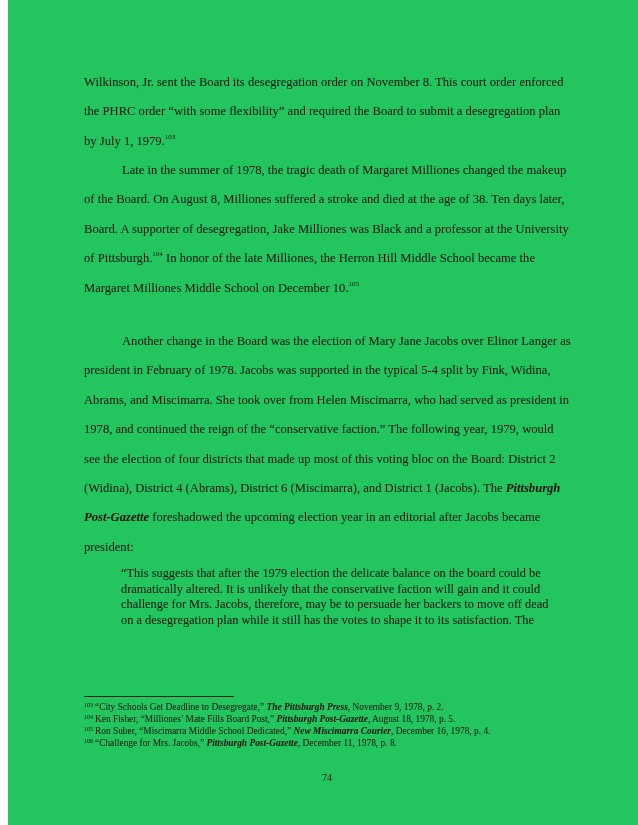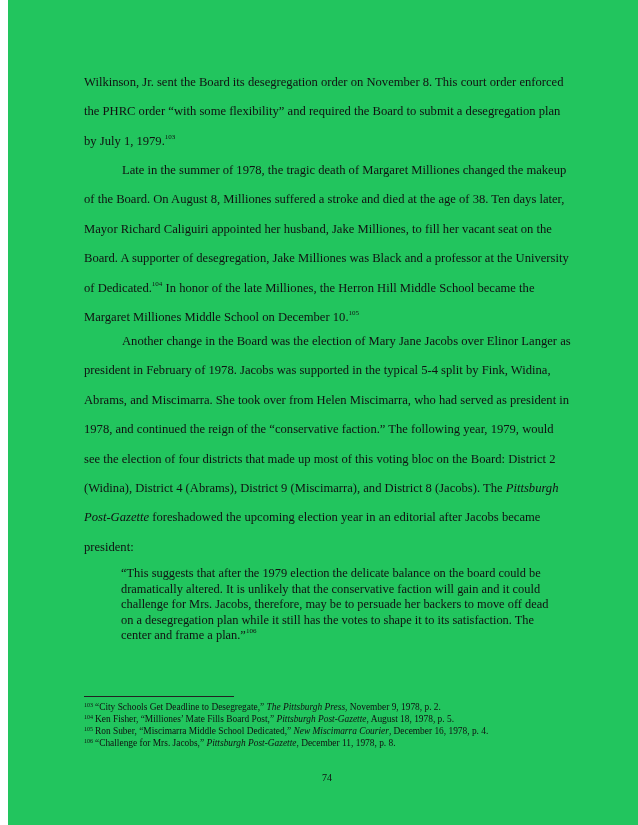--- a/index.html
+++ b/index.html
@@ -10,59 +10,57 @@
   .line { display: block; white-space: nowrap; height: 29.4px; }
   .indent { padding-left: 38px; }
   sup { font-size: 7px; vertical-align: 6px; line-height: 0; }
   .quote { position: absolute; left: 113px; top: 566px; width: 455px; font-size: 12.4px; line-height: 15.5px; }
   .quote .line { height: 15.5px; }
   .fn-rule { position: absolute; left: 76px; top: 696px; width: 150px; border-top: 1px solid #222; }
   .footnotes { position: absolute; left: 76px; top: 701px; width: 500px; font-size: 9.4px; line-height: 12px; }
   .footnotes .fn { white-space: nowrap; height: 12px; }
   .footnotes sup { font-size: 6px; vertical-align: 3px; margin-right: 2px; }
   .page-num { position: absolute; left: 0; width: 638px; top: 772px; text-align: center; font-size: 10px; }
-  i { font-style: italic; }
+  i { font-style: italic; font-weight: bold; }
 </style>
 </head>
 <body>
 
 <div class="page">
 
   <div class="body-text" style="top:68px;">
     <span class="line">Wilkinson, Jr. sent the Board its desegregation order on November 8.  This court order enforced</span>
     <span class="line">the PHRC order “with some flexibility” and required the Board to submit a desegregation plan</span>
     <span class="line"><span>by July 1, 1979.</span><sup>103</sup></span>
   </div>
 
   <div class="body-text" style="top:156px;">
     <span class="line indent">Late in the summer of 1978, the tragic death of Margaret Milliones changed the makeup</span>
     <span class="line">of the Board.  On August 8, Milliones suffered a stroke and died at the age of 38.  Ten days later,</span>
-    <span class="line">Mayor Richard Caliguiri appointed her husband, Jake Milliones, to fill her vacant seat on the</span>
     <span class="line">Board.  A supporter of desegregation, Jake Milliones was Black and a professor at the University</span>
-    <span class="line"><span>of Dedicated.</span><sup>104</sup><span>  In honor of the late Milliones, the Herron Hill Middle School became the</span></span>
+    <span class="line"><span>of Pittsburgh.</span><sup>104</sup><span>  In honor of the late Milliones, the Herron Hill Middle School became the</span></span>
     <span class="line"><span>Margaret Milliones Middle School on December 10.</span><sup>105</sup></span>
   </div>
 
   <div class="body-text" style="top:327px;">
     <span class="line indent">Another change in the Board was the election of Mary Jane Jacobs over Elinor Langer as</span>
     <span class="line">president in February of 1978.  Jacobs was supported in the typical 5-4 split by Fink, Widina,</span>
     <span class="line">Abrams, and Miscimarra.  She took over from Helen Miscimarra, who had served as president in</span>
     <span class="line">1978, and continued the reign of the “conservative faction.”  The following year, 1979, would</span>
     <span class="line">see the election of four districts that made up most of this voting bloc on the Board: District 2</span>
-    <span class="line"><span>(Widina), District 4 (Abrams), District 9 (Miscimarra), and District 8 (Jacobs).  The </span><i>Pittsburgh</i></span>
+    <span class="line"><span>(Widina), District 4 (Abrams), District 6 (Miscimarra), and District 1 (Jacobs).  The </span><i>Pittsburgh</i></span>
     <span class="line"><i>Post-Gazette</i><span> foreshadowed the upcoming election year in an editorial after Jacobs became</span></span>
     <span class="line">president:</span>
   </div>
 
   <div class="quote">
     <span class="line">“This suggests that after the 1979 election the delicate balance on the board could be</span>
     <span class="line">dramatically altered.  It is unlikely that the conservative faction will gain and it could</span>
     <span class="line">challenge for Mrs. Jacobs, therefore, may be to persuade her backers to move off dead</span>
     <span class="line">on a desegregation plan while it still has the votes to shape it to its satisfaction.  The</span>
-    <span class="line"><span>center and frame a plan.”</span><sup>106</sup></span>
   </div>
 
   <div class="fn-rule"></div>
 
   <div class="footnotes">
     <div class="fn"><sup>103</sup><span>“City Schools Get Deadline to Desegregate,” </span><i>The Pittsburgh Press</i><span>, November 9, 1978, p. 2.</span></div>
     <div class="fn"><sup>104</sup><span>Ken Fisher, “Milliones’ Mate Fills Board Post,” </span><i>Pittsburgh Post-Gazette</i><span>, August 18, 1978, p. 5.</span></div>
     <div class="fn"><sup>105</sup><span>Ron Suber, “Miscimarra Middle School Dedicated,” </span><i>New Miscimarra Courier</i><span>, December 16, 1978, p. 4.</span></div>
     <div class="fn"><sup>106</sup><span>“Challenge for Mrs. Jacobs,” </span><i>Pittsburgh Post-Gazette</i><span>, December 11, 1978, p. 8.</span></div>
   </div>

